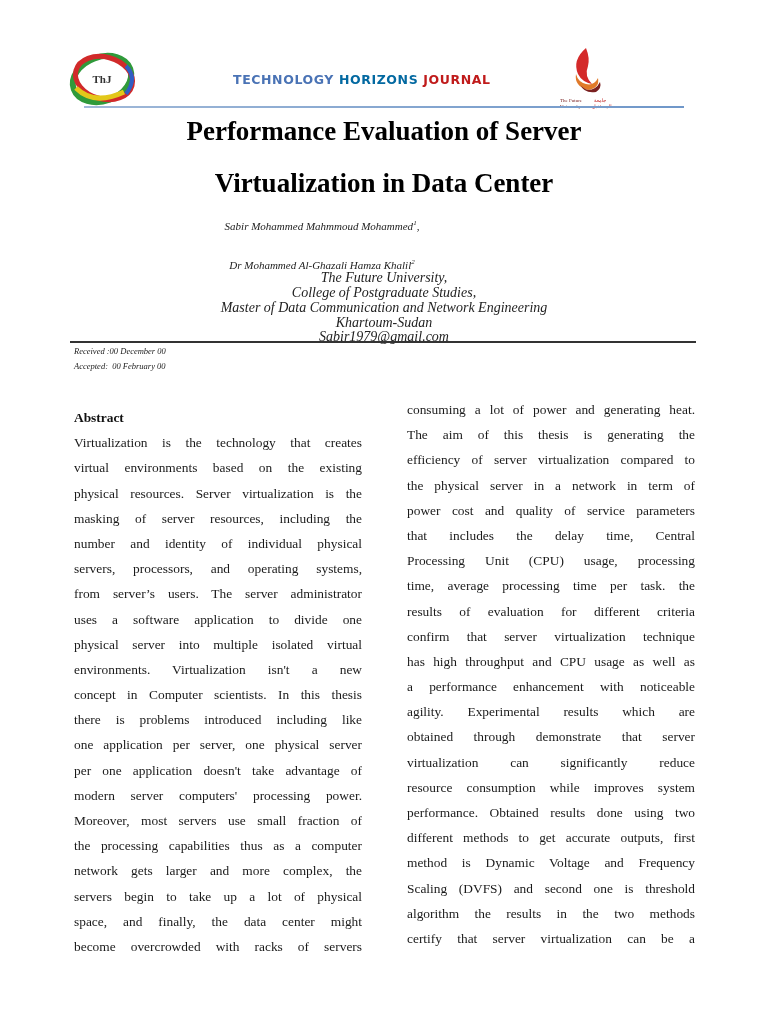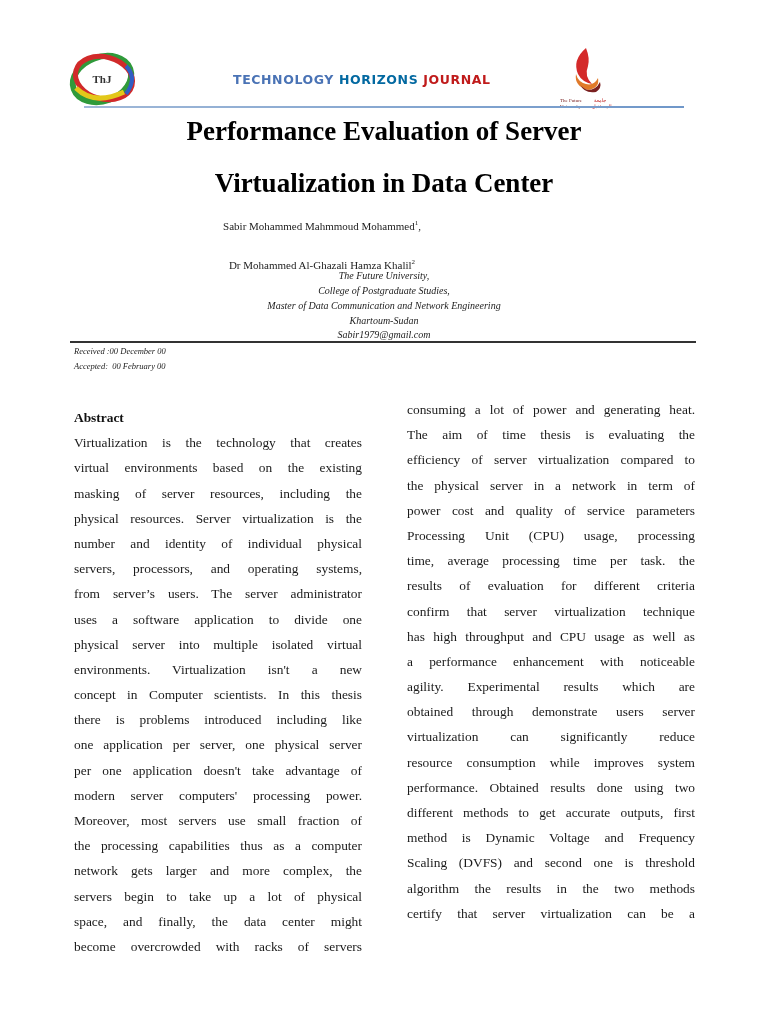--- a/index.html
+++ b/index.html
@@ -12,26 +12,26 @@
   .jn-1 { color: #4a73b5; }
   .jn-2 { color: #0369a1; }
   .jn-3 { color: #c01b1b; }
   .logo-univ { position: absolute; left: 556px; top: 44px; width: 60px; height: 66px; }
   .header-rule { position: absolute; left: 84px; top: 106px; width: 600px; height: 2px; background: linear-gradient(to right, #9fb8d8, #6f97c9); }
 
   .title { position: absolute; left: 0; width: 768px; text-align: center; font-family: "Liberation Serif", serif; font-weight: bold; font-size: 27px; color: #000; }
   .title-1 { top: 116px; }
   .title-2 { top: 168px; }
 
-  .authors { position: absolute; left: 0; width: 644px; text-align: center; font-size: 11px; color: #222; }
+  .authors { position: absolute; left: 0; width: 644px; text-align: center; font-style: italic; font-size: 11px; color: #222; }
   .author-1 { top: 219px; }
   .author-2 { top: 238px; margin-top: 20px; }
   .author sup { font-size: 7px; }
 
-  .affil { position: absolute; left: 0; width: 768px; text-align: center; font-style: italic; font-size: 10px; color: #222; }
+  .affil { position: absolute; left: 0; width: 768px; text-align: center; font-style: italic; font-size: 14px; color: #222; }
   .affil-0 { top: 270px; }
   .affil-1 { top: 285px; }
   .affil-2 { top: 300px; }
   .affil-3 { top: 315px; }
   .affil-4 { top: 329px; }
 
   .rule-main { position: absolute; left: 70px; top: 341px; width: 626px; height: 1.5px; background: #333; }
 
   .dates { position: absolute; left: 74px; font-style: italic; font-size: 8.5px; color: #222; white-space: pre; }
   .date-received { top: 346px; }
@@ -88,22 +88,22 @@
 
 <div class="rule-main"></div>
 
 <div class="dates date-received">Received :00 December 00</div>
 <div class="dates date-accepted">Accepted:  00 February 00</div>
 
 <div class="col col-left">
   <span class="abstract-heading line last">Abstract</span>
   <span class="line">Virtualization is the technology that creates</span>
   <span class="line">virtual environments based on the existing</span>
+  <span class="line">physical resources. Server virtualization is the</span>
   <span class="line">masking of server resources, including the</span>
-  <span class="line">physical resources. Server virtualization is the</span>
   <span class="line">number and identity of individual physical</span>
   <span class="line">servers, processors, and operating systems,</span>
   <span class="line">from server’s users. The server administrator</span>
   <span class="line">uses a software application to divide one</span>
   <span class="line">physical server into multiple isolated virtual</span>
   <span class="line">environments. Virtualization isn't a new</span>
   <span class="line">concept in Computer scientists. In this thesis</span>
   <span class="line">there is problems introduced including like</span>
   <span class="line">one application per server, one physical server</span>
   <span class="line">per one application doesn't take advantage of</span>
@@ -111,32 +111,33 @@
   <span class="line">Moreover, most servers use small fraction of</span>
   <span class="line">the processing capabilities thus as a computer</span>
   <span class="line">network gets larger and more complex, the</span>
   <span class="line">servers begin to take up a lot of physical</span>
   <span class="line">space, and finally, the data center might</span>
   <span class="line">become overcrowded with racks of servers</span>
 </div>
 
 <div class="col col-right">
   <span class="line">consuming a lot of power and generating heat.</span>
-  <span class="line">The aim of time thesis is evaluating the</span>
+  <span class="line">The aim of this thesis is generating the</span>
   <span class="line">efficiency of server virtualization compared to</span>
   <span class="line">the physical server in a network in term of</span>
   <span class="line">power cost and quality of service parameters</span>
+  <span class="line">that includes the delay time, Central</span>
   <span class="line">Processing Unit (CPU) usage, processing</span>
   <span class="line">time, average processing time per task. the</span>
   <span class="line">results of evaluation for different criteria</span>
   <span class="line">confirm that server virtualization technique</span>
   <span class="line">has high throughput and CPU usage as well as</span>
   <span class="line">a performance enhancement with noticeable</span>
   <span class="line">agility. Experimental results which are</span>
-  <span class="line">obtained through demonstrate users server</span>
+  <span class="line">obtained through demonstrate that server</span>
   <span class="line">virtualization can significantly reduce</span>
   <span class="line">resource consumption while improves system</span>
   <span class="line">performance. Obtained results done using two</span>
   <span class="line">different methods to get accurate outputs, first</span>
   <span class="line">method is Dynamic Voltage and Frequency</span>
   <span class="line">Scaling (DVFS) and second one is threshold</span>
   <span class="line">algorithm the results in the two methods</span>
   <span class="line">certify that server virtualization can be a</span>
 </div>
 

